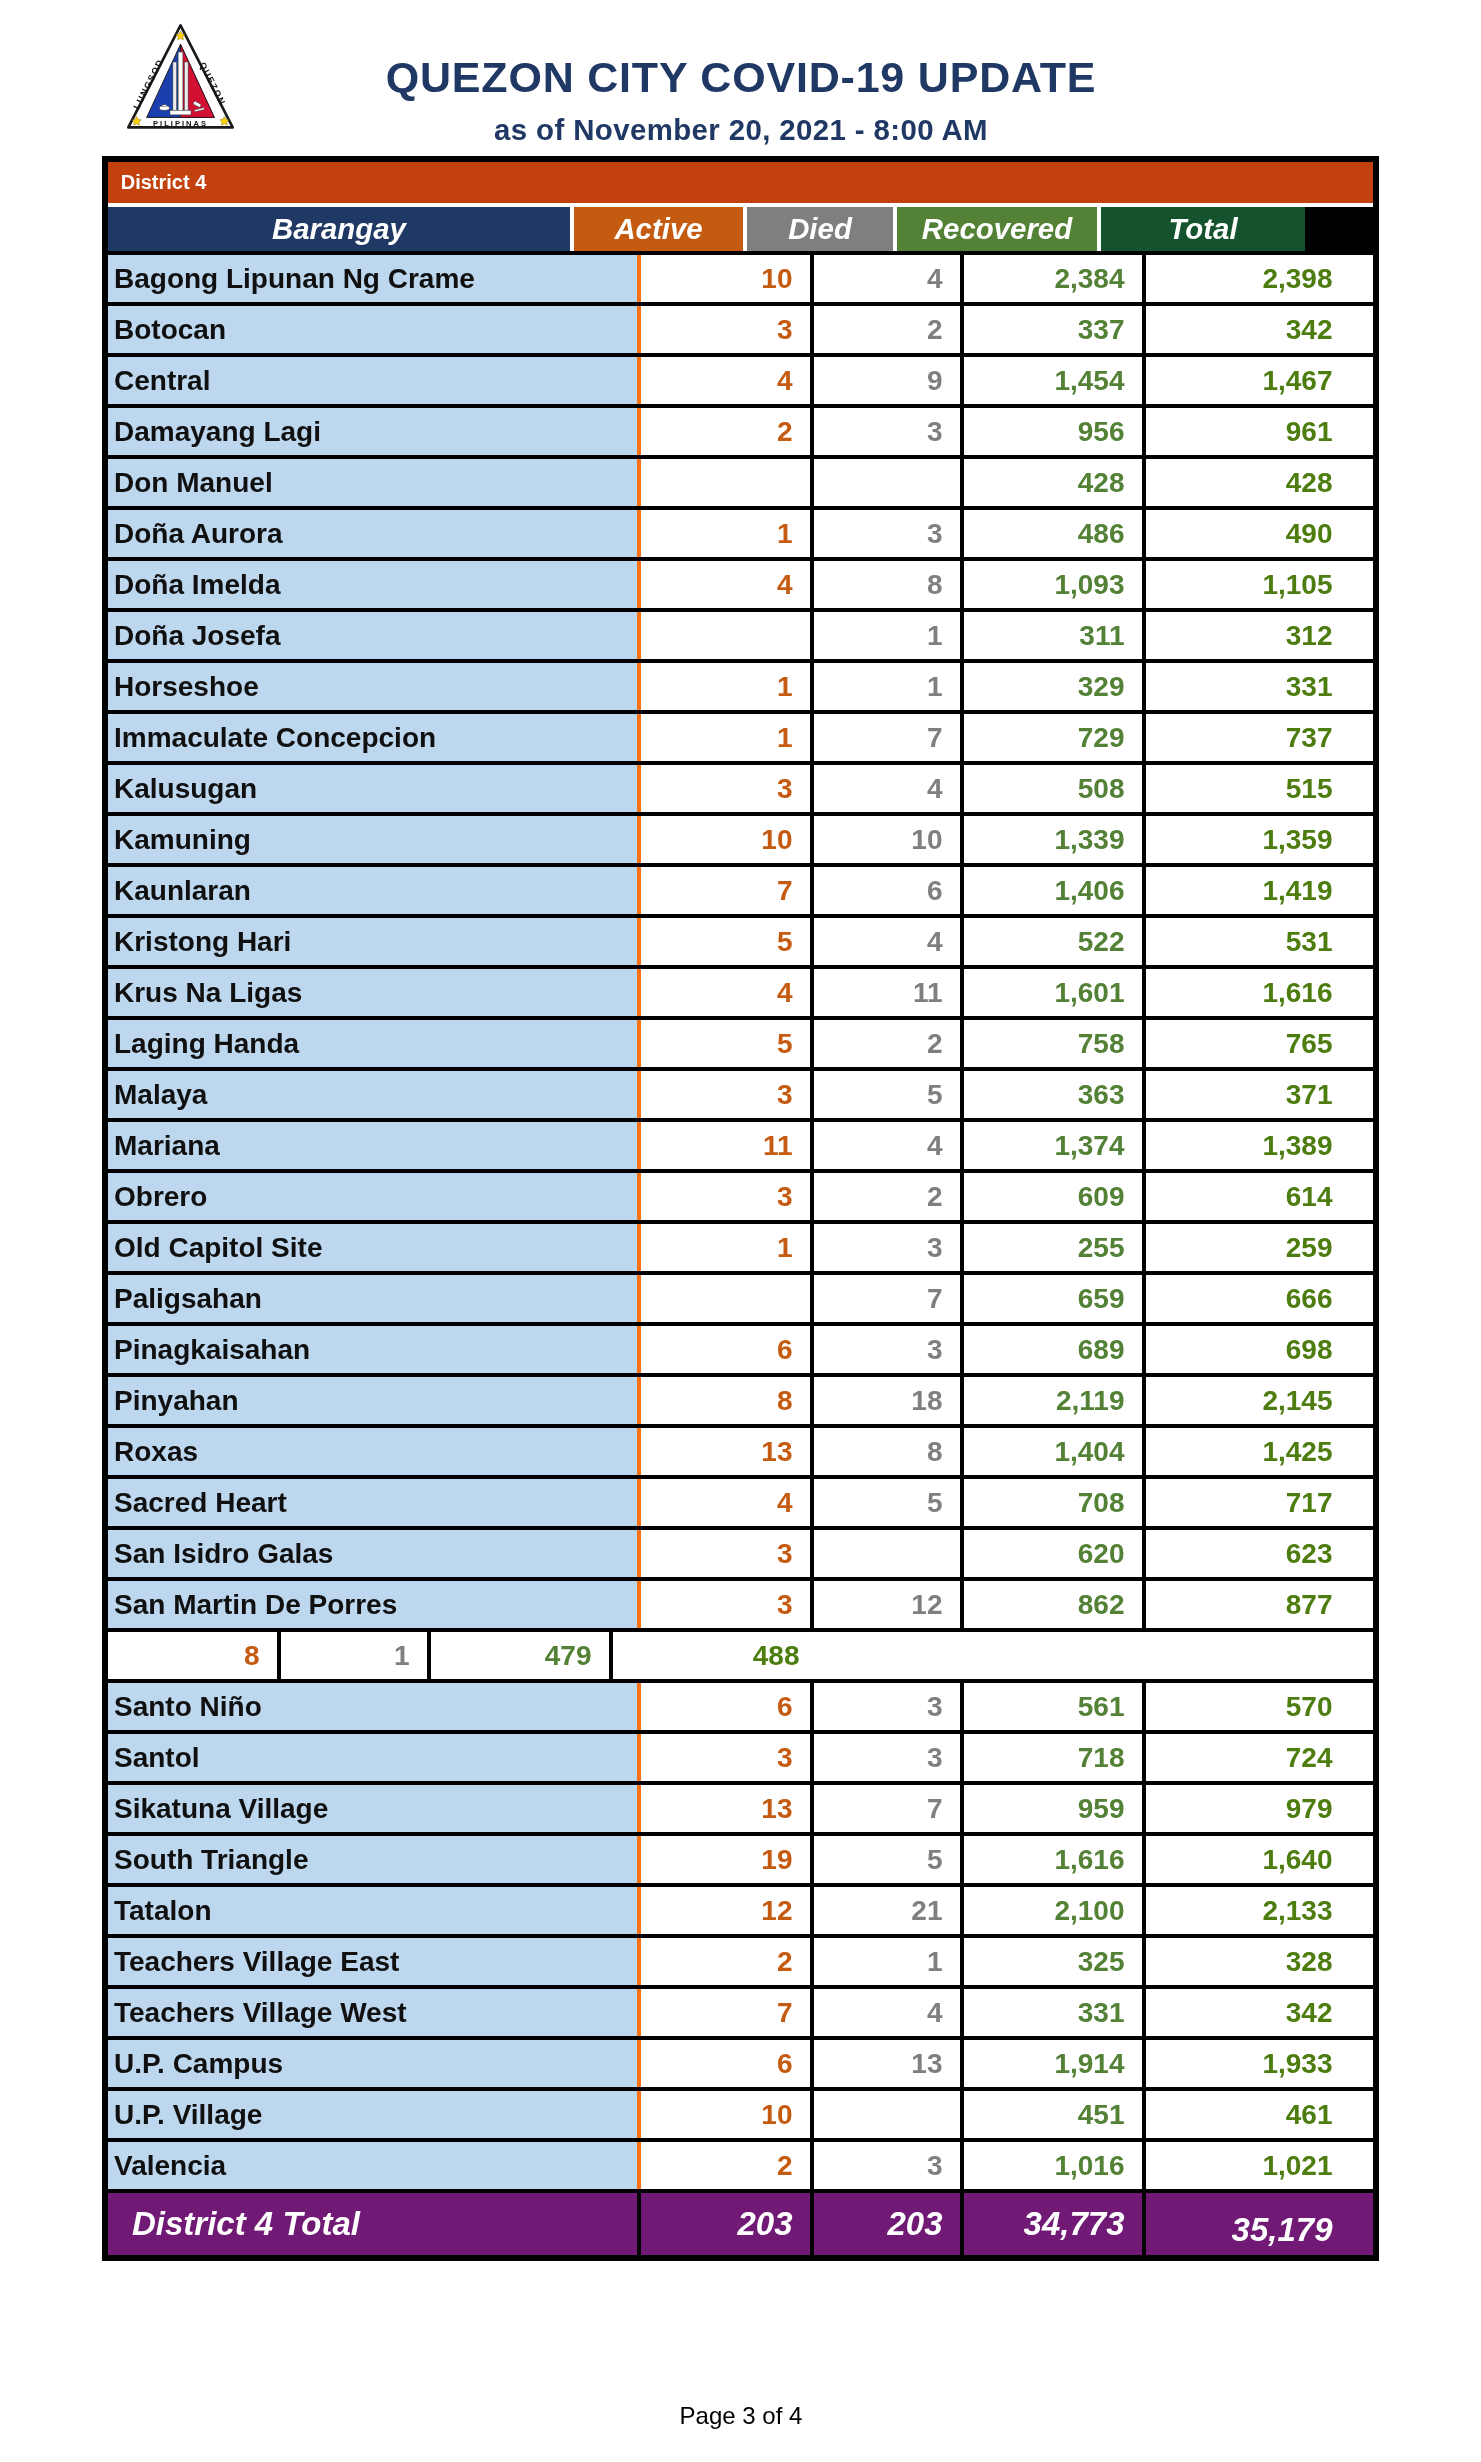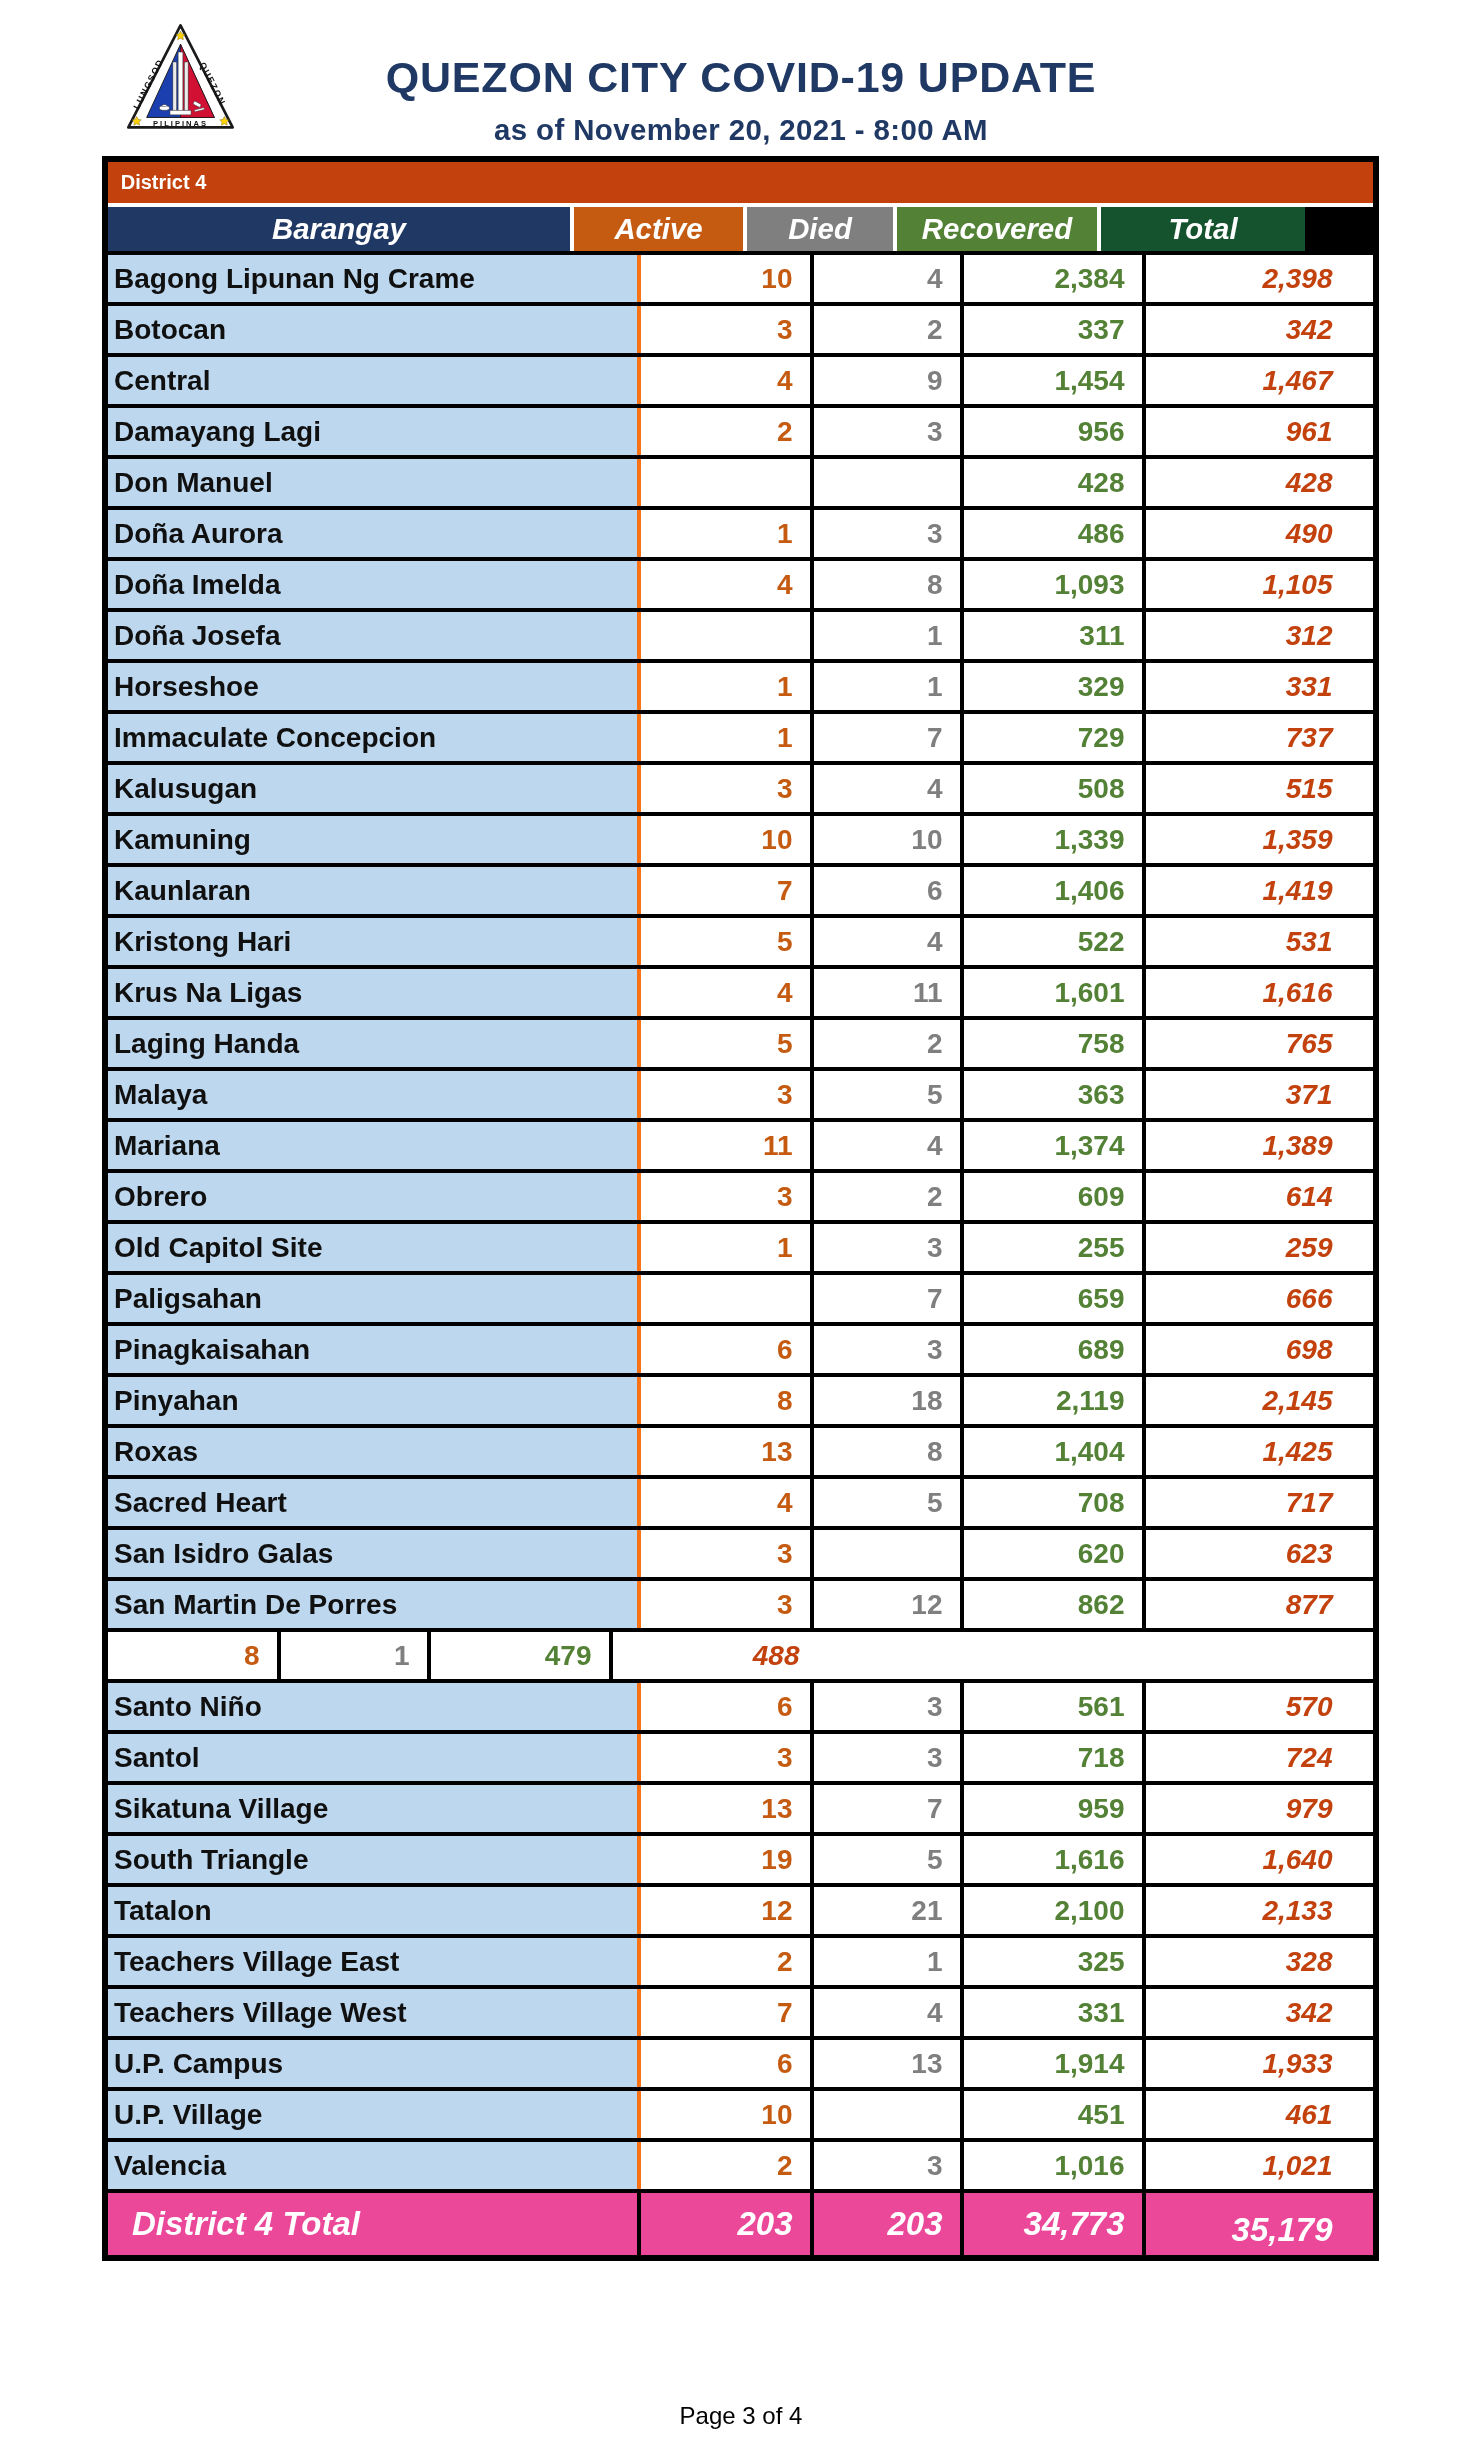--- a/index.html
+++ b/index.html
@@ -33,23 +33,23 @@
   .hc-died      { width:150px; background:#7F7F7F; border-right:4.8px solid #fff; }
   .hc-recovered { width:204px; background:#538135; border-right:4.8px solid #fff; }
   .hc-total     { width:204px; background:#14532d; }
 
   .row { display:flex; box-sizing:border-box; height:51px; border-bottom:4px solid #000; background:#fff; }
   .cell { box-sizing:border-box; display:flex; align-items:center; font-weight:700; font-size:28px; }
   .cell.barangay  { width:533px; background:#BDD7EE; border-right:4px solid #f97316; padding-left:6px; color:#101010; }
   .cell.active    { width:173px; border-right:4px solid #000; justify-content:flex-end; padding-right:17.5px; color:#C55A11; }
   .cell.died      { width:150px; border-right:4px solid #000; justify-content:flex-end; padding-right:17.5px; color:#7F7F7F; }
   .cell.recovered { width:182px; border-right:4px solid #000; justify-content:flex-end; padding-right:17.5px; color:#538135; }
-  .cell.total     { width:204px; justify-content:flex-end; padding-right:17.5px; color:#c2410c;font-style:italic; }
-
-  .total-row { display:flex; box-sizing:border-box; height:62px; background:#ec4899; }
+  .cell.total     { width:204px; justify-content:flex-end; padding-right:17.5px; color:#4d7c0f; }
+
+  .total-row { display:flex; box-sizing:border-box; height:62px; background:#701a75; }
   .total-row .cell { font-style:italic; color:#fff; font-size:33px; }
   .total-row .cell.barangay  { background:transparent; padding-left:24px; border-right:4px solid #000; }
   .total-row .cell.active,
   .total-row .cell.died,
   .total-row .cell.recovered { background:transparent; border-right:4px solid #000; }
   .total-row .cell.total     { background:transparent;margin-top:12px; }
 
   
   .footer { position:absolute; left:0; top:2402px; width:100%; text-align:center;
             font-size:24px; color:#000; }

